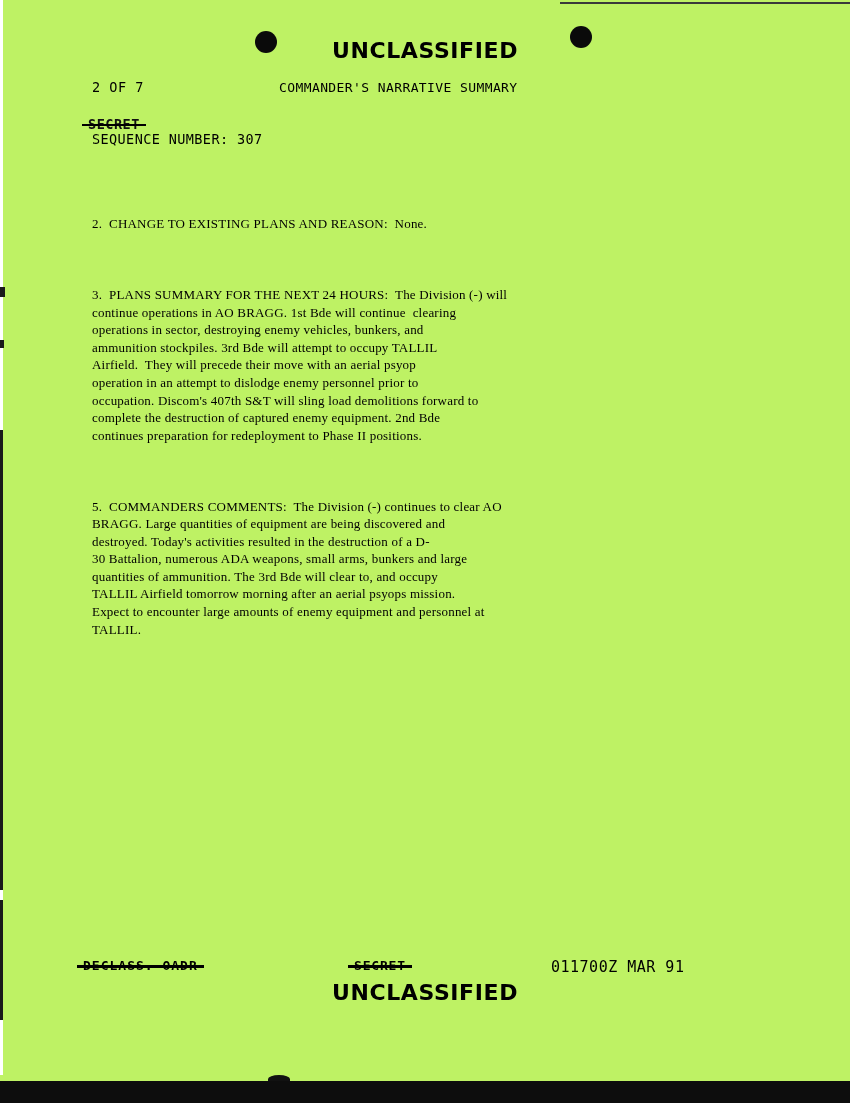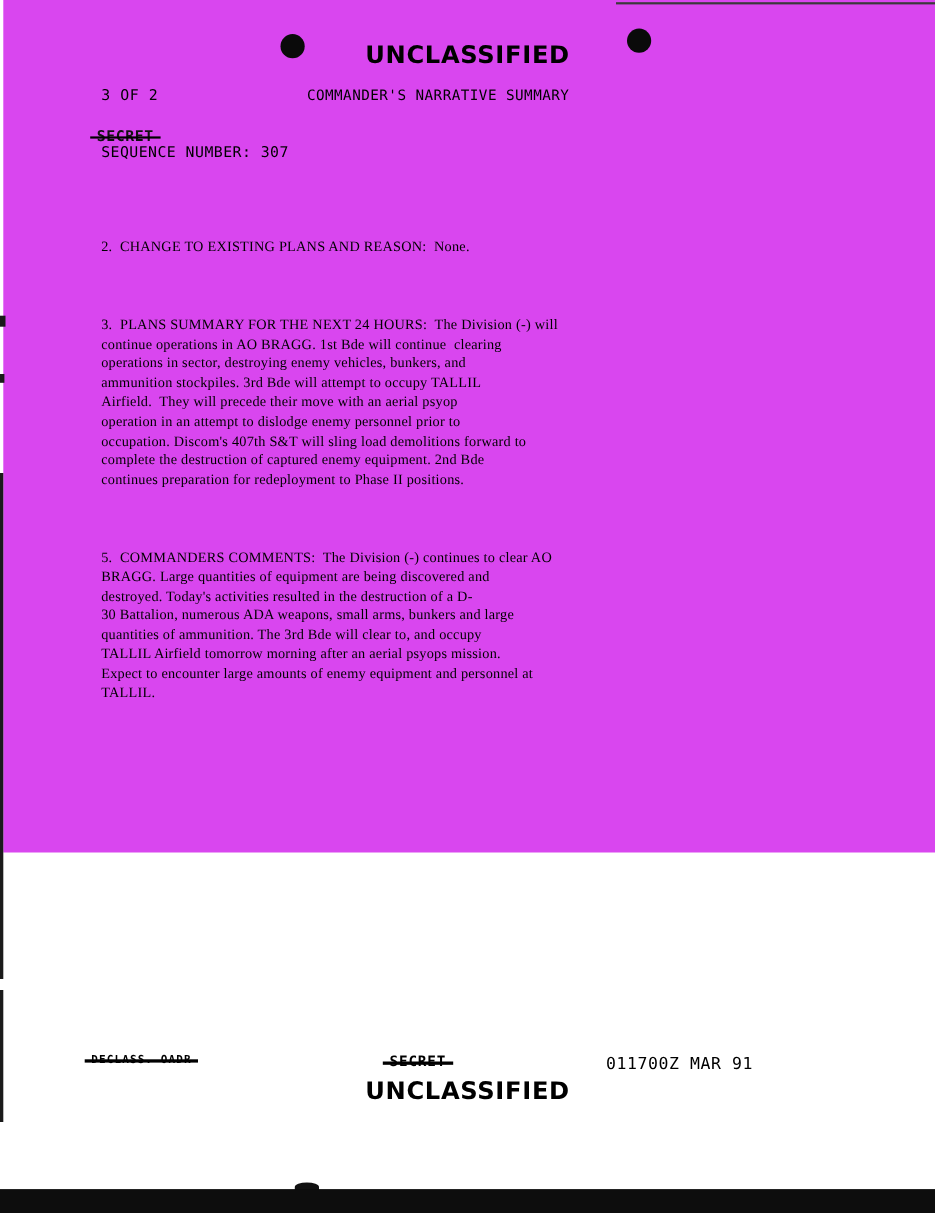--- a/index.html
+++ b/index.html
@@ -12,22 +12,22 @@
     background: #ffffff;
     font-family: "DejaVu Sans Mono", monospace;
     color: #000000;
     position: relative;
     overflow: hidden;
   }
   .page {
     position: absolute;
     top: 0; left: 0;
     width: 850px;
-    height: 775px;
-    background: #d946ef;
+    height: 1103px;
+    background: #bef264;
   }
   
   .edge-left {
     position: absolute;
     left: 0px; top: 0px;
     width: 3px; height: 1075px;
     background: #ffffff;
   }
   .edge-tick {
     position: absolute;
@@ -134,21 +134,21 @@
     letter-spacing: 0.2px;
     white-space: pre-wrap;
     font-family: Liberation Serif, serif;
   }
   .para { margin: 0 0 18px 0; white-space: pre-wrap; }
   .para:last-child { margin-bottom: 10px; }
 
   .footer-declass {
     position: absolute;
     left: 83px; top: 958px;
-    font-size: 10px;
+    font-size: 13px;
     font-weight: bold;
     letter-spacing: 1px;
   }
   .footer-secret {
     position: absolute;
     left: 354px; top: 958px;
     font-size: 13px;
     font-weight: bold;
     letter-spacing: 0.8px;
   }
@@ -169,21 +169,21 @@
   <div class="edge-tick" style="left:0px; top:287px; width:5px; height:10px;"></div>
   <div class="edge-tick" style="left:0px; top:340px; width:4px; height:8px;"></div>
   <div class="edge-tick" style="left:0px; top:430px; width:3px; height:460px;"></div>
   <div class="edge-tick" style="left:0px; top:900px; width:3px; height:120px;"></div>
 
   <div class="hole left"></div>
   <div class="hole right"></div>
 
   <div class="unclass-top">UNCLASSIFIED</div>
 
-  <div class="pagenum">3 OF 2</div>
+  <div class="pagenum">2 OF 7</div>
   <div class="doc-title">COMMANDER'S NARRATIVE SUMMARY</div>
 
   <div class="secret-top"><span class="strike">SECRET</span></div>
 
   <div class="seq">SEQUENCE NUMBER:  307</div>
 
   <div class="body-text">
     <p class="para">2.  CHANGE TO EXISTING PLANS AND REASON:  None.</p>
     <p class="para">3.  PLANS SUMMARY FOR THE NEXT 24 HOURS:  The Division (-) will
 continue operations in AO BRAGG. 1st Bde will continue  clearing

